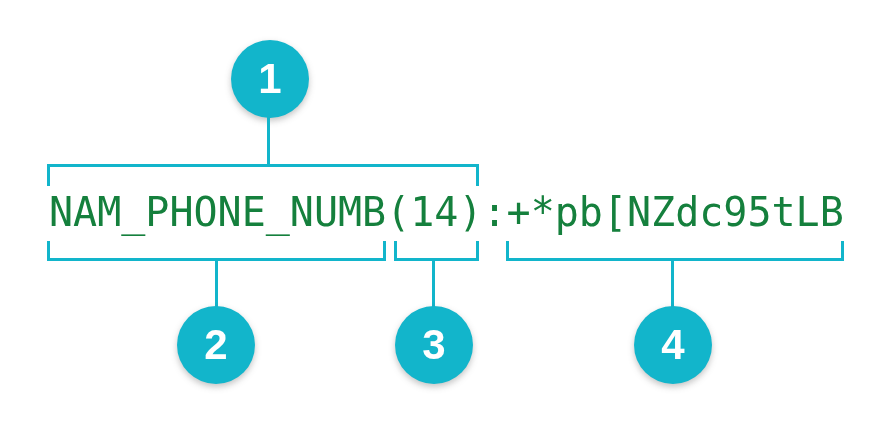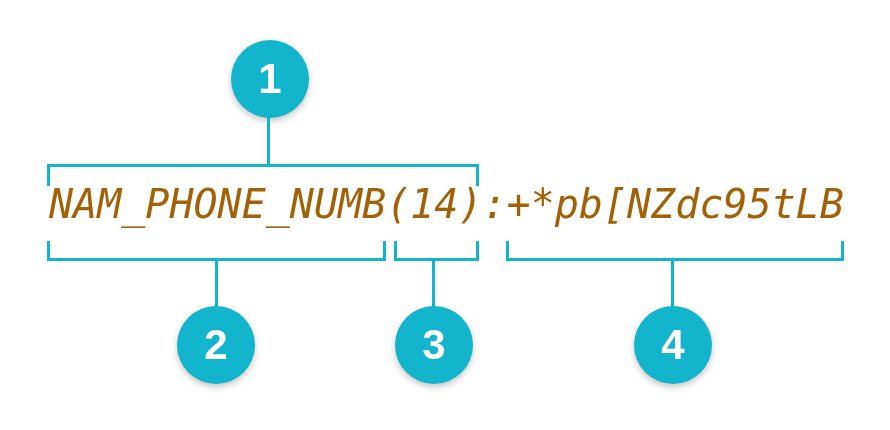--- a/index.html
+++ b/index.html
@@ -13,30 +13,29 @@
     height: 430px;
     background: #ffffff;
     overflow: hidden;
     font-family: "Liberation Sans", sans-serif;
   }
 
   
   .code-line {
     position: absolute;
     left: 49px;
-    top: 180px;
+    top: 188px;
     height: 48px;
     line-height: 48px;
     font-family: "DejaVu Sans Mono", "Liberation Mono", monospace;
     font-size: 40px;
     font-weight: 400;
-    color: #a16207;
+    color: #15803d;
     white-space: pre;
     letter-spacing: 0;
-    font-style: italic;
   }
 
   
   .stroke { position: absolute; }
   .stem {
     width: 3px;
     background: #12b5cb;
   }
   .bracket-top {
     border-top: 3px solid #12b5cb;

